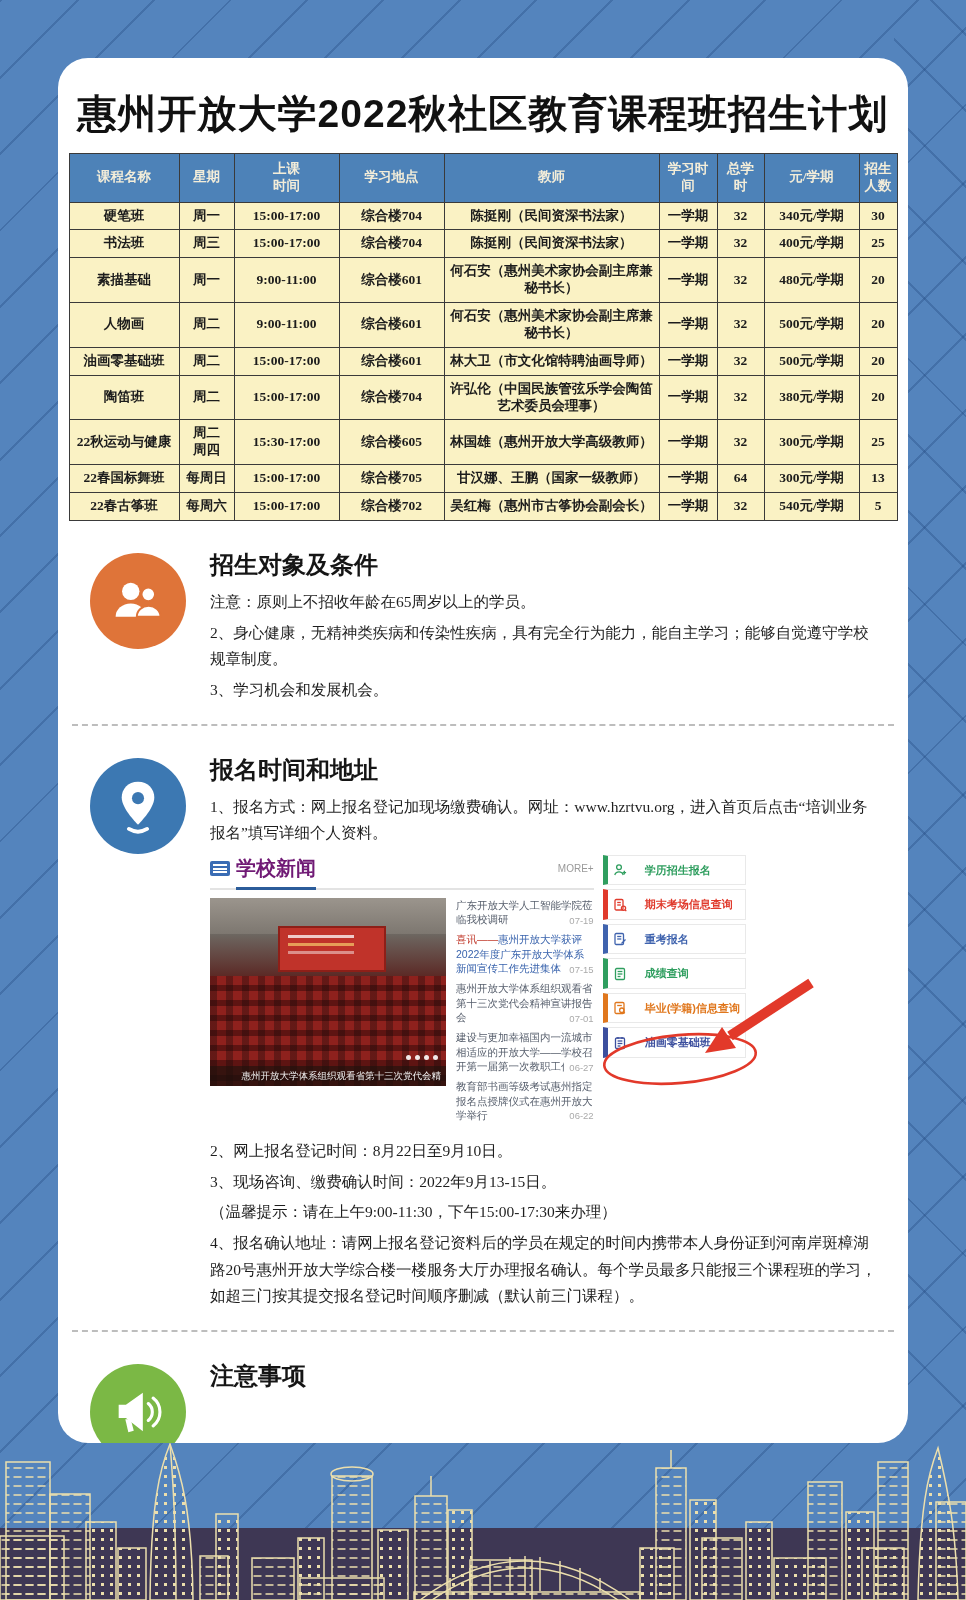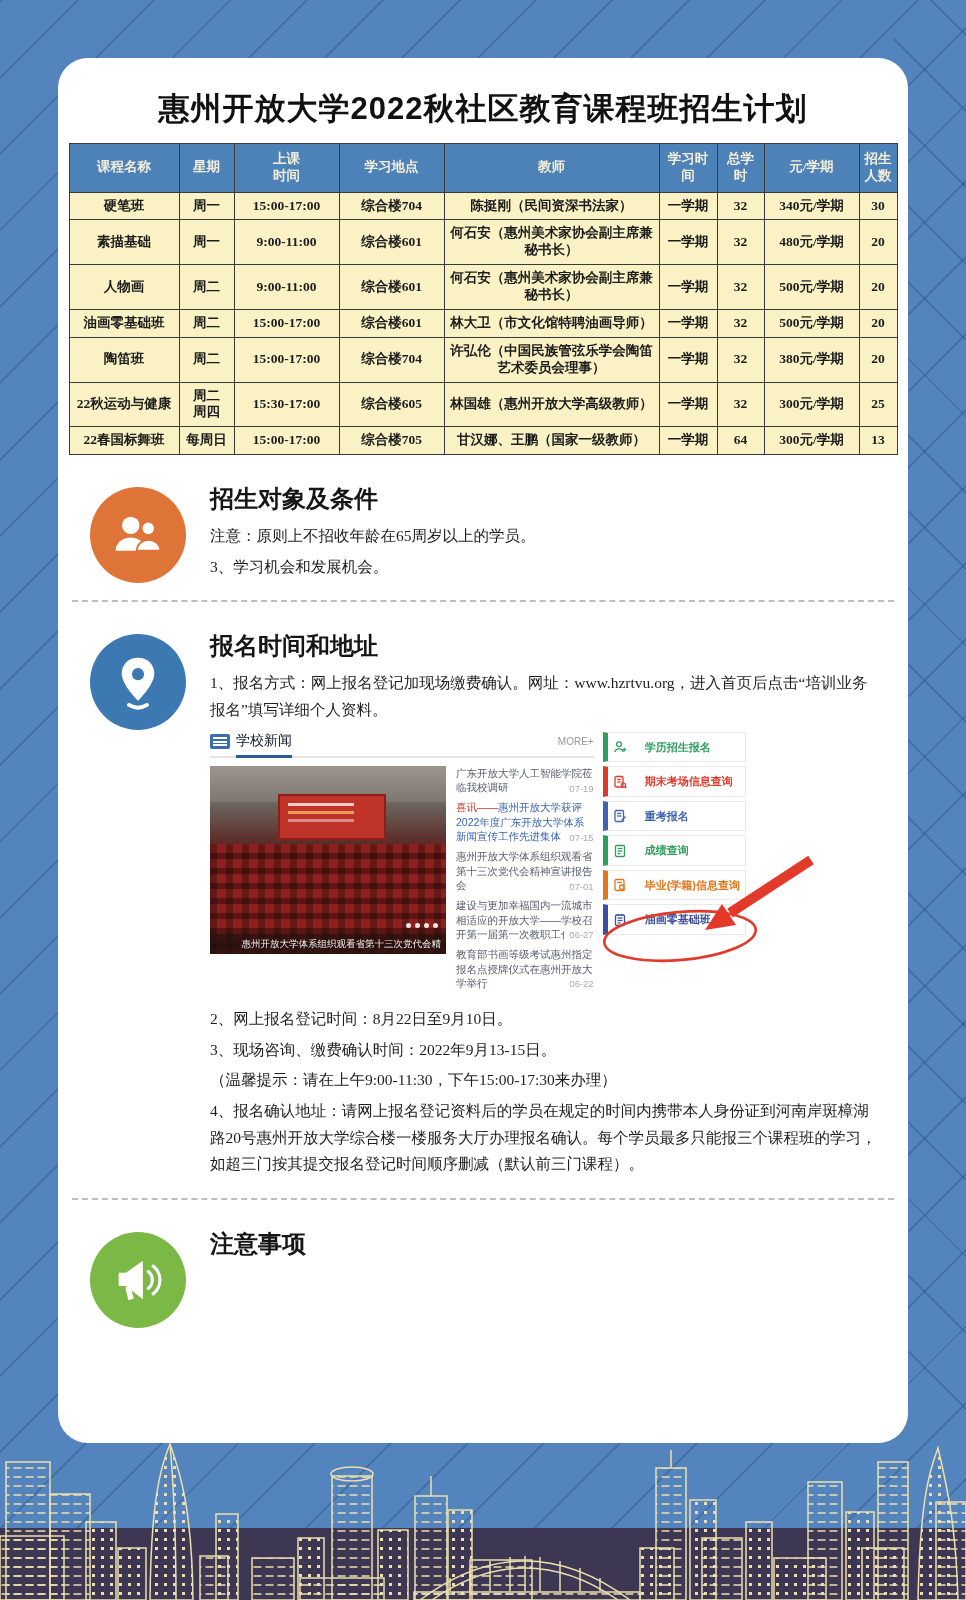--- a/index.html
+++ b/index.html
@@ -16,21 +16,21 @@
     pointer-events:none;
   }
   
   .card{
     position:absolute;left:58px;top:58px;width:850px;height:1385px;
     background:#fff;border-radius:30px;z-index:2;overflow:hidden;
   }
   .poster-title{
     margin:32px 10px 14px;text-align:center;
     font-family:"Liberation Sans","DejaVu Sans",sans-serif;
-    font-weight:900;font-size:31px;letter-spacing:1px;color:#111;line-height:1.25;
+    font-weight:900;font-size:39px;letter-spacing:1px;color:#111;line-height:1.25;
   }
   
   table.course{
     width:828px;margin:0 auto;border-collapse:collapse;table-layout:fixed;
     font-size:13.5px;font-weight:600;
   }
   table.course th,table.course td{
     border:1px solid #3a3a3a;text-align:center;vertical-align:middle;
     padding:5px 3px;line-height:1.25;white-space:pre-line;
   }
@@ -56,21 +56,21 @@
   .sec-body p{margin:0 0 4px;font-size:15.5px;line-height:1.72;color:#1e1e1e;}
   .dashed-sep{border-top:2px dashed #bdbdbd;margin:16px 14px 0;}
   
   .webshot{position:relative;width:536px;margin:8px 0 10px;font-family:"Liberation Sans","DejaVu Sans",sans-serif;}
   .ws-flex{display:flex;}
   .ws-left{flex:1;min-width:0;}
   .ws-header{display:flex;align-items:center;border-bottom:2px solid #e3e3e3;padding-bottom:5px;margin-bottom:8px;}
   .ws-news-icon{width:20px;height:15px;background:#3a6cb4;border-radius:2px;margin-right:6px;
     display:inline-block;position:relative;}
   .ws-news-icon::after{content:"";position:absolute;left:3px;top:3px;right:3px;height:2px;background:#fff;box-shadow:0 4px 0 #fff, 0 7px 0 #fff;}
-  .ws-title{font-size:14px;font-weight:400;color:#0f172a;border-bottom:3px solid #2b5c9a;padding-bottom:5px;margin-bottom:-7px;}
+  .ws-title{font-size:20px;font-weight:700;color:#701a75;border-bottom:3px solid #2b5c9a;padding-bottom:5px;margin-bottom:-7px;}
   .ws-more{margin-left:auto;font-size:10px;color:#999;}
   .ws-content{display:flex;}
   .ws-photo{flex:0 0 236px;height:188px;position:relative;background:#6e2320;overflow:hidden;margin-right:10px;}
   .ph-wall{position:absolute;left:0;top:0;right:0;height:36px;background:linear-gradient(#9b958d,#7d7770);}
   .ph-screen{position:absolute;left:68px;top:28px;width:104px;height:42px;background:#c0332a;border:2px solid #8e1f18;}
   .ph-screen::after{content:"";position:absolute;left:8px;top:7px;right:30px;height:3px;background:rgba(255,255,255,.75);
     box-shadow:0 8px 0 rgba(255,230,120,.6), 0 16px 0 rgba(255,255,255,.45);}
   .ph-stage{position:absolute;left:0;top:36px;right:0;height:46px;background:linear-gradient(#6d6761,#5a2420);}
   .ph-seats{position:absolute;left:0;top:78px;right:0;bottom:0;
     background:repeating-linear-gradient(to bottom,#8e211d 0 9px,#5e1412 9px 15px);}
@@ -139,20 +139,31 @@
         <td>周一</td>
         <td>15:00-17:00</td>
         <td>综合楼704</td>
         <td>陈挺刚（民间资深书法家）</td>
         <td>一学期</td>
         <td>32</td>
         <td>340元/学期</td>
         <td class="quota">30</td>
       </tr>
       <tr>
+        <td class="course-name">书法班</td>
+        <td>周三</td>
+        <td>15:00-17:00</td>
+        <td>综合楼704</td>
+        <td>陈挺刚（民间资深书法家）</td>
+        <td>一学期</td>
+        <td>32</td>
+        <td>400元/学期</td>
+        <td class="quota">25</td>
+      </tr>
+      <tr>
         <td class="course-name">素描基础</td>
         <td>周一</td>
         <td>9:00-11:00</td>
         <td>综合楼601</td>
         <td>何石安（惠州美术家协会副主席兼秘书长）</td>
         <td>一学期</td>
         <td>32</td>
         <td>480元/学期</td>
         <td class="quota">20</td>
       </tr>
@@ -204,36 +215,48 @@
       <tr>
         <td class="course-name">22春国标舞班</td>
         <td>每周日</td>
         <td>15:00-17:00</td>
         <td>综合楼705</td>
         <td>甘汉娜、王鹏（国家一级教师）</td>
         <td>一学期</td>
         <td>64</td>
         <td>300元/学期</td>
         <td class="quota">13</td>
+      </tr>
+      <tr>
+        <td class="course-name">22春古筝班</td>
+        <td>每周六</td>
+        <td>15:00-17:00</td>
+        <td>综合楼702</td>
+        <td>吴红梅（惠州市古筝协会副会长）</td>
+        <td>一学期</td>
+        <td>32</td>
+        <td>540元/学期</td>
+        <td class="quota">5</td>
       </tr>
     </tbody>
   </table>
 
   <div class="section">
     <div class="sec-icon ic-orange">
       <svg viewBox="0 0 48 48">
         <circle cx="18" cy="16" r="7.2" fill="#fff"></circle>
         <path d="M5.5,37 a12.5,11 0 0 1 25,0 z" fill="#fff"></path>
         <circle cx="32.5" cy="18.5" r="5.6" fill="#fff" stroke="#df7439" stroke-width="1.6"></circle>
         <path d="M23,37 a9.8,9 0 0 1 19.6,0 z" fill="#fff" stroke="#df7439" stroke-width="1.6"></path>
       </svg>
     </div>
     <div class="sec-body">
       <div class="sec-heading">招生对象及条件</div>
       <p>注意：原则上不招收年龄在65周岁以上的学员。</p>
+      <p>2、身心健康，无精神类疾病和传染性疾病，具有完全行为能力，能自主学习；能够自觉遵守学校规章制度。</p>
       <p>3、学习机会和发展机会。</p>
     </div>
   </div>
 
   <div class="dashed-sep"></div>
 
   <div class="section">
     <div class="sec-icon ic-blue">
       <svg viewBox="0 0 48 48">
         <path d="M24,4 c-8.5,0 -13.5,6.2 -13.5,13 c0,9.5 13.5,22.5 13.5,22.5 s13.5,-13 13.5,-22.5 c0,-6.8 -5,-13 -13.5,-13 z" fill="#fff"></path>

